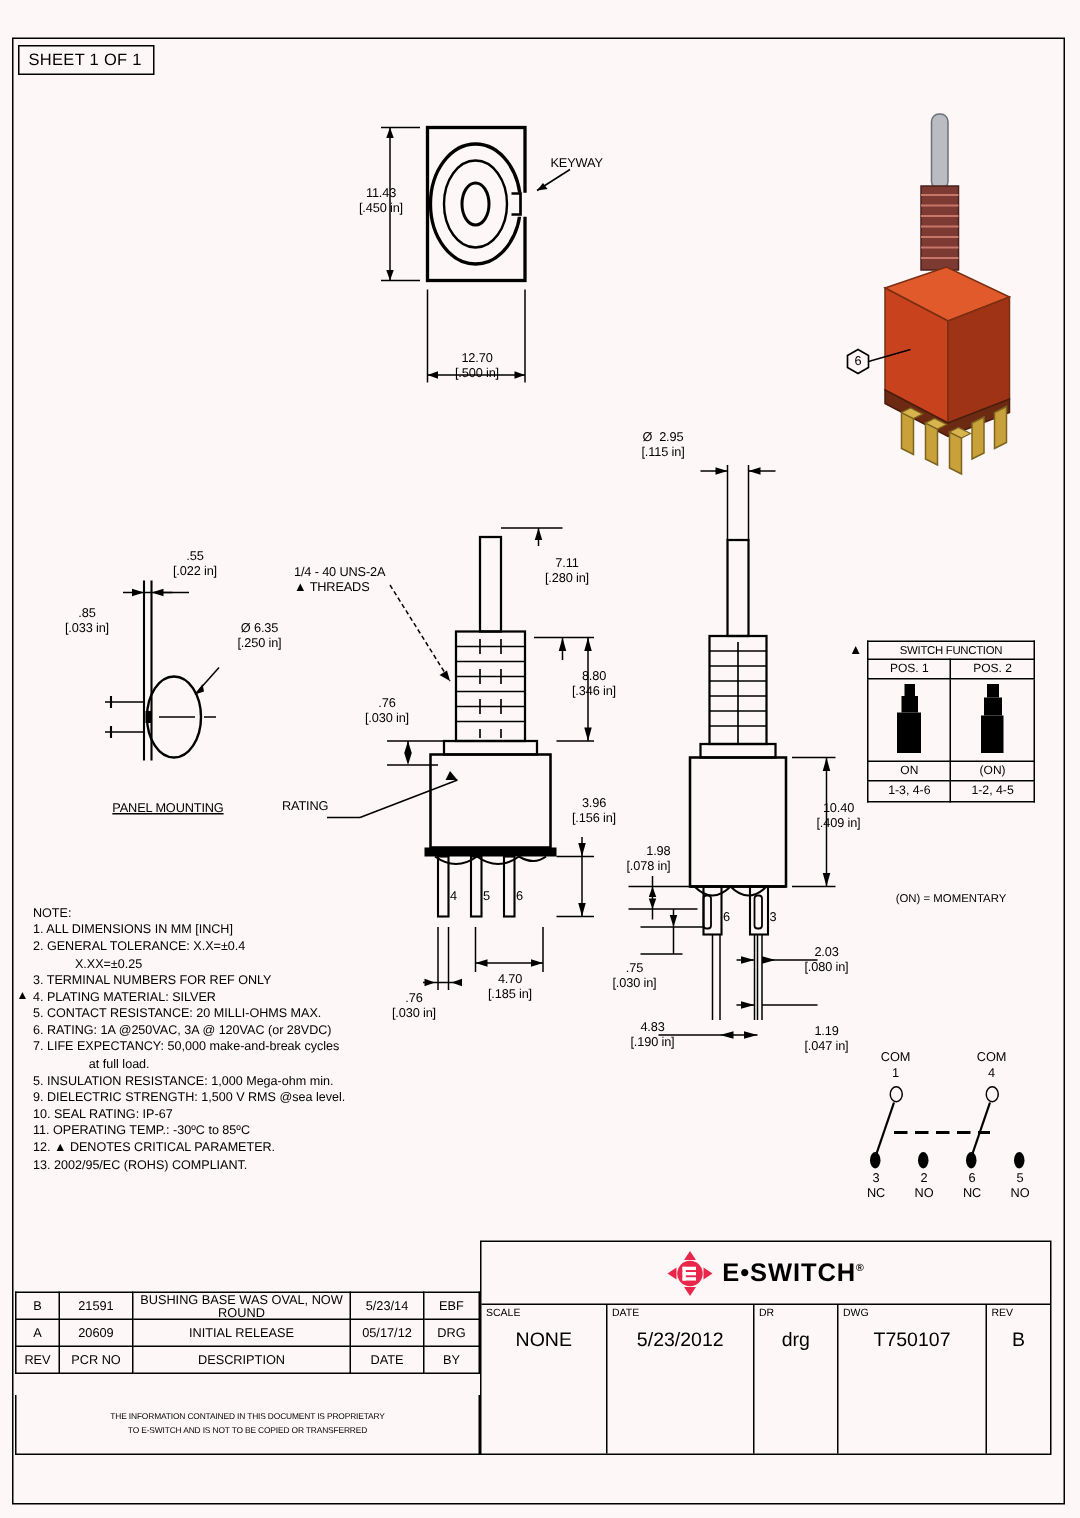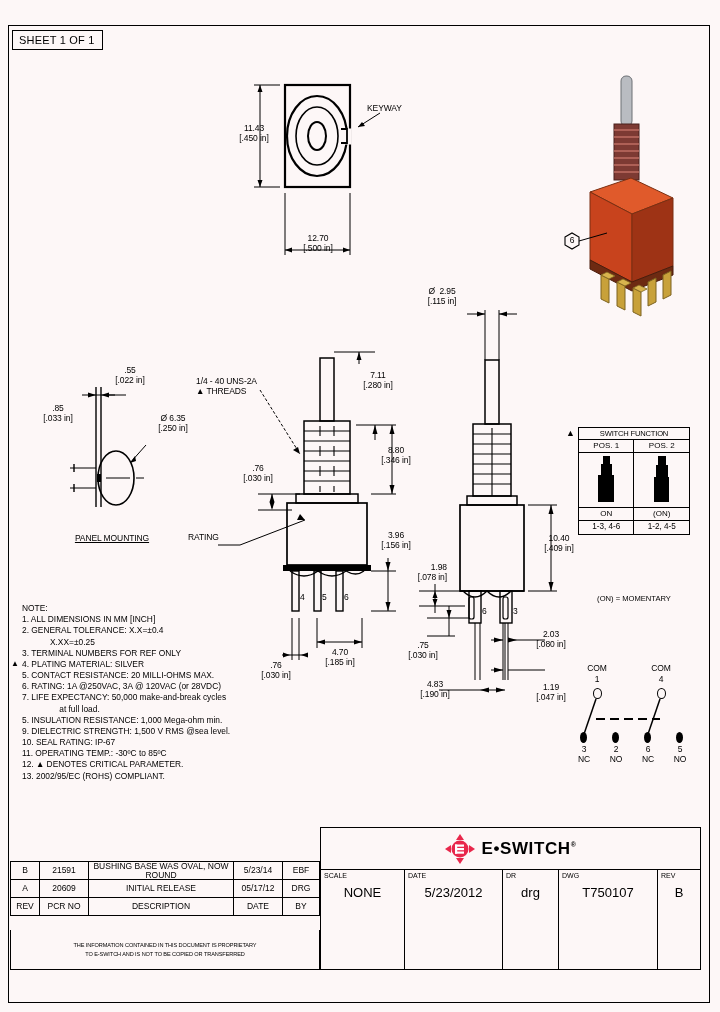--- a/index.html
+++ b/index.html
@@ -38,21 +38,21 @@
   #sfn{position:absolute;left:578px;top:427px;width:112px;border-collapse:collapse;font-size:8px;}
   #sfn td{border:1px solid #000;text-align:center;padding:1px 0;line-height:1.25;}
   #sfn .hdr{font-size:7.6px;letter-spacing:-.2px;}
   #sfn .pic{height:52px;vertical-align:middle;}
   #sfn .codes{font-size:8.2px;}
   #sfnnote{position:absolute;left:578px;top:594px;width:112px;text-align:center;font-size:7.6px;}
   #sfnflag{position:absolute;left:566px;top:428px;font-size:9px;}
   .bat{display:inline-block;position:relative;width:20px;height:46px;}
   .bat i{position:absolute;background:#000;display:block;}
   
-  #schem{position:absolute;left:556px;top:655px;width:150px;height:110px;}
+  #schem{position:absolute;left:556px;top:691px;width:150px;height:110px;}
   .term{position:absolute;width:7px;height:11px;background:#000;border-radius:50%;}
   .opencirc{position:absolute;width:7px;height:9px;border:1.3px solid #000;border-radius:50%;background:#fdf7f7;}
   
   .ul{text-decoration:underline;}
 </style>
 </head>
 <body>
 
 <div class="sheet"></div>
 <div class="sheetlabel">SHEET 1 OF 1</div>

